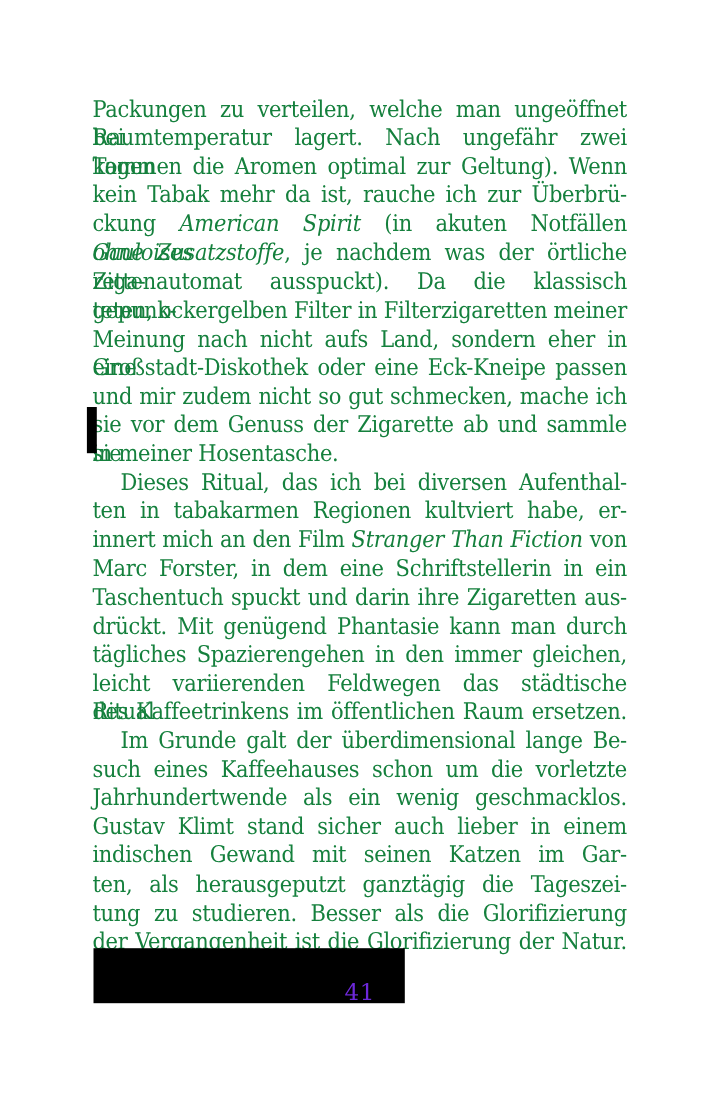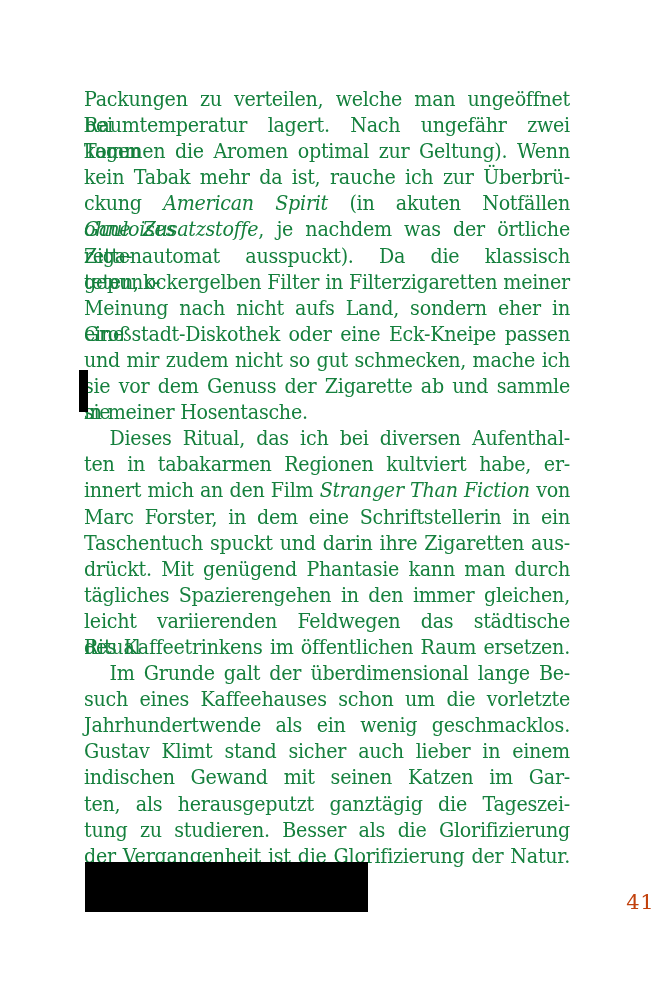--- a/index.html
+++ b/index.html
@@ -59,23 +59,23 @@
     top: 862px;
     width: 283px;
     height: 50px;
     z-index: 1;
   }
   .page-number {
     position: absolute;
     left: 0;
     top: 890px;
     width: 654px;
-    text-align: right;
+    text-align: center;
     font-size: 21px;
-    color: #c2410c;
+    color: #6d28d9;
     z-index: 2;
     letter-spacing: 0.5px;
   }
 </style>
 </head>
 <body>
 
 <div class="page">
   <div class="text-block" id="text-block">
       <div class="line"><span>Packungen zu verteilen, welche man ungeöffnet bei</span></div>

